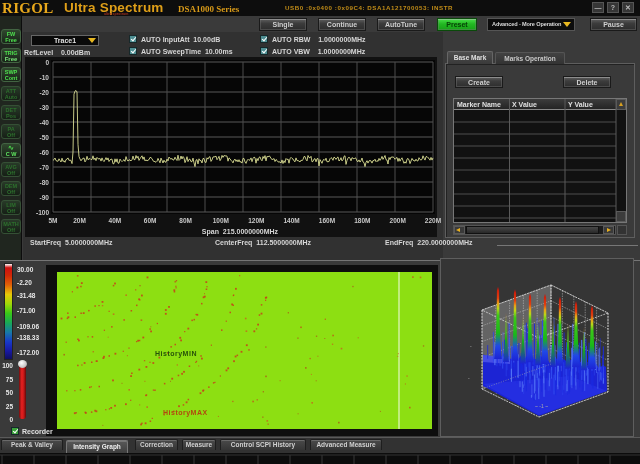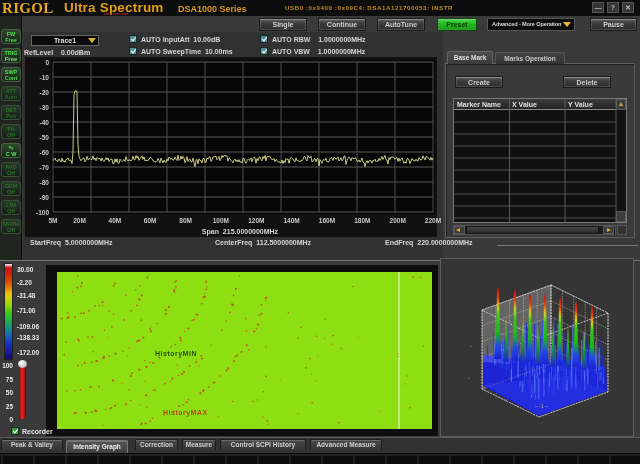--- a/index.html
+++ b/index.html
@@ -8,21 +8,21 @@
 .cb:after{content:"";position:absolute;left:1px;top:1px;width:4px;height:2px;border-left:1.5px solid #fff;border-bottom:1.5px solid #fff;transform:rotate(-50deg);}
 .t{position:absolute;color:#d6d6d6;font-size:7px;font-weight:bold;white-space:nowrap;}
 .ax{position:absolute;color:#c8c8c8;font-size:6.5px;font-weight:bold;white-space:nowrap;}
 .sbtn{position:absolute;left:1px;width:20px;height:15px;border-radius:3px;background:linear-gradient(#30482e,#182418);border:1px solid #426442;color:#4ee04e;font-size:5.5px;font-weight:bold;text-align:center;line-height:6px;overflow:hidden;}
 .sbtn.dim{background:linear-gradient(#283a28,#161f16);border-color:#355035;color:#2d702d;}
 .tab{position:absolute;background:linear-gradient(#4a4a4a,#353535);border:1px solid #1e1e1e;border-bottom:none;border-radius:2px 2px 0 0;color:#d0d0d0;font-size:6.5px;font-weight:bold;text-align:center;box-shadow:inset 0 1px 0 rgba(255,255,255,.18);}
 </style></head><body>
 <div style="position:absolute;left:0;top:0;width:640px;height:16px;background:#0d0d0d;"></div>
 <div style="position:absolute;left:2px;top:0px;color:#e8a81c;font-family:'Liberation Serif',serif;font-weight:bold;font-size:15px;letter-spacing:0.3px;">RIGOL</div>
 <div style="position:absolute;left:64px;top:0px;color:#dF9f18;font-weight:bold;font-size:13.5px;letter-spacing:0.2px;">Ultra Spectrum</div>
-<div style="position:absolute;left:178px;top:4px;color:#d89a18;font-weight:bold;font-size:9px;">DSA1000 Series</div>
+<div style="position:absolute;left:178px;top:4px;color:#d89a18;font-weight:bold;font-size:9px;font-family:Liberation Serif, serif;">DSA1000 Series</div>
 <div style="position:absolute;left:104px;top:12px;color:#a03020;font-weight:bold;font-size:3.5px;">ultra spectrum</div>
 <div style="position:absolute;left:285px;top:4px;color:#c08c18;font-weight:bold;font-size:6.2px;letter-spacing:0.55px;">USB0 :0x0400 :0x09C4: DSA1A121700053: INSTR</div>
 <div style="position:absolute;left:592px;top:2px;width:12px;height:11px;background:#363636;border:1px solid #555;color:#b8b8b8;font-size:7px;font-weight:bold;text-align:center;line-height:10px;">—</div>
 <div style="position:absolute;left:607px;top:2px;width:12px;height:11px;background:#363636;border:1px solid #555;color:#b8b8b8;font-size:7px;font-weight:bold;text-align:center;line-height:10px;">?</div>
 <div style="position:absolute;left:622px;top:2px;width:12px;height:11px;background:#363636;border:1px solid #555;color:#b8b8b8;font-size:7px;font-weight:bold;text-align:center;line-height:10px;">✕</div>
 <div style="position:absolute;left:0;top:16px;width:640px;height:16px;background:#3a3a3a;"></div>
 <div class="btn" style="left:259px;top:18px;width:48px;height:13px;line-height:12px;">Single</div>
 <div class="btn" style="left:318px;top:18px;width:48px;height:13px;line-height:12px;">Continue</div>
 <div class="btn" style="left:377px;top:18px;width:48px;height:13px;line-height:12px;">AutoTune</div>
 <div class="btn" style="left:437px;top:18px;width:40px;height:13px;line-height:12px;background:linear-gradient(#4ae04a,#22b822 45%,#18a018);color:#064006;border-color:#0a4a0a;">Preset</div>

